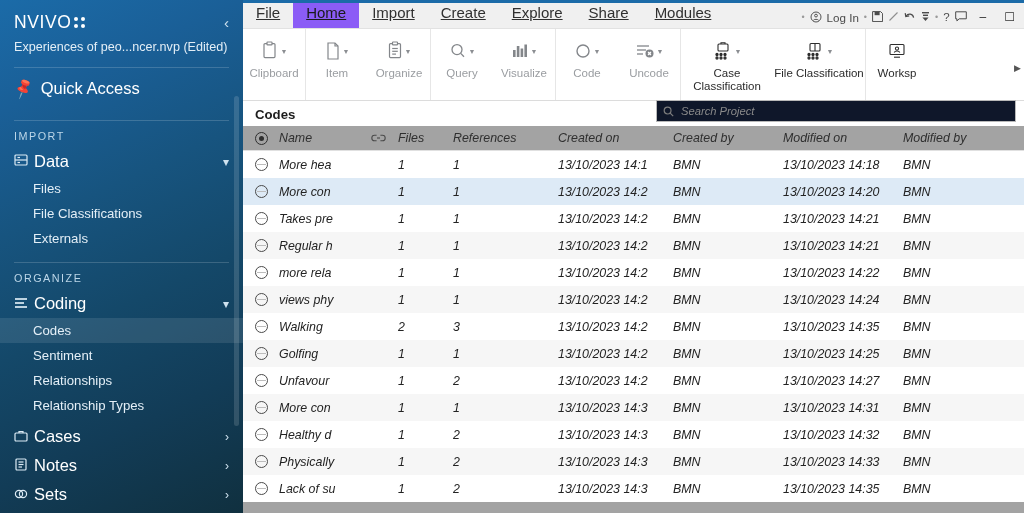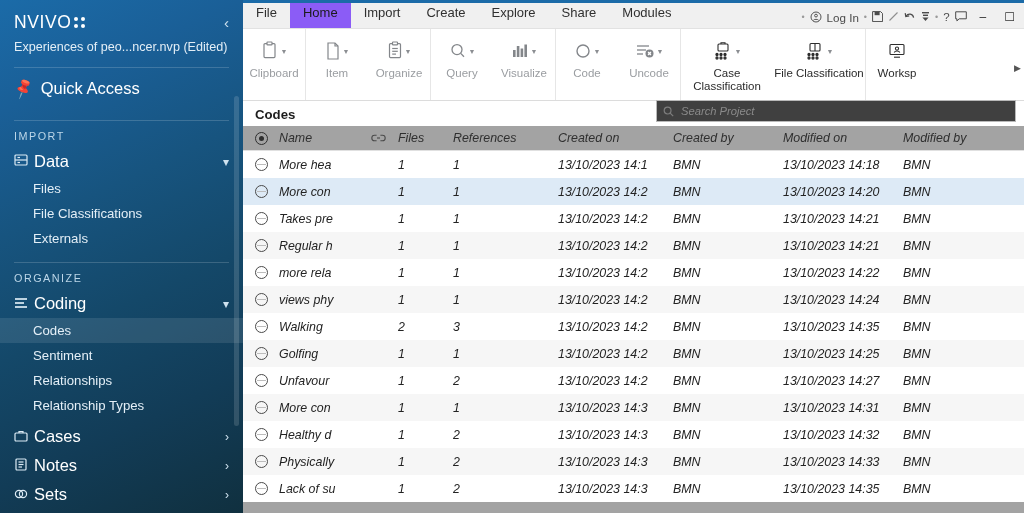--- a/index.html
+++ b/index.html
@@ -49,21 +49,21 @@
 
   .sb-sub { font-size:13.2px; color:#e4eff7; padding: 5px 14px 5px 33px; cursor:pointer; }
   .sb-sub.active { background: rgba(255,255,255,0.10); }
 
   
   #right { width:781px; height:513px; position:relative; background:#ffffff; }
 
   
   #tabbar { height: 29px; background:#f0f0f0; display:flex; align-items:flex-end; position:relative; border-bottom:1px solid #e2e2e2;}
   #tabbar::before{content:"";position:absolute;left:0;top:0;right:0;height:3px;background:#1b6ba8;}
-  .tab { padding: 3px 13px 5px 13px; font-size:13px; color:#303030; cursor:pointer; line-height:20px; }
+  .tab { padding: 3px 13px 5px 13px; font-size:15px; color:#303030; cursor:pointer; line-height:20px;text-decoration:underline; }
   .tab.active { background:#8b5cf6; color:#1a1a1a; }
 
   .qat { margin-left:auto; display:flex; align-items:center; gap:5px; padding: 0 4px 3px 6px; font-size:11.5px; color:#4a4a4a;}
   .qat span { cursor:pointer; line-height:1; }
   .qat .sep { color:#9a9a9a; font-size:9px; cursor:default;}
   .qat .login { font-size:11.6px; }
   .wbtn { padding: 2px 9px 4px 9px; font-size:12px; color:#333; cursor:pointer; }
 
   
   #ribbon { height:72px; background:#ffffff; display:flex; align-items:stretch; border-bottom:1px solid #dcdcdc; position:relative; }
@@ -77,21 +77,21 @@
   .rcap.dark { color:#2b2b2b; }
   .caret { font-size:7px; margin-left:2px; color:#8b8e92; }
   .ribbon-more{ position:absolute; right:3px; top:34px; font-size:9px; color:#555; }
 
   
   #codeshdr { height:26px; display:flex; align-items:center; padding-left:12px; background:#fff;}
   #codeshdr .ttl { font-size:13.2px; font-weight:bold; color:#1d1d1d; }
 
   
   #searchwrap { position:absolute; right:8px; top:100px; width:360px; height:22px; }
-  #searchbox { width:100%; height:22px; border:1px solid #b9b9b9; background:#404040; display:flex; align-items:center; padding-left:6px; gap:7px;}
+  #searchbox { width:100%; height:22px; border:1px solid #b9b9b9; background:#0f172a; display:flex; align-items:center; padding-left:6px; gap:7px;}
   #searchbox .sicon { color:#7d7d7d; font-size:11px; display:flex; }
   #searchbox .sph { font-size:11.2px; font-style:italic; color:#8a8a8a; }
 
   
   #table { position:absolute; left:0; top:126px; right:0; bottom:0; background:#a3a3a3;font-style:italic; }
   .thead { display:flex; height:25px; align-items:center; border-bottom:1px solid #e0e0e0; }
   .th { font-size:12.4px; color:#2f2f2f; }
   .trow { display:flex; height:27px; align-items:center; position:relative; }
   .td { font-size:12.4px; color:#232323; }
 

